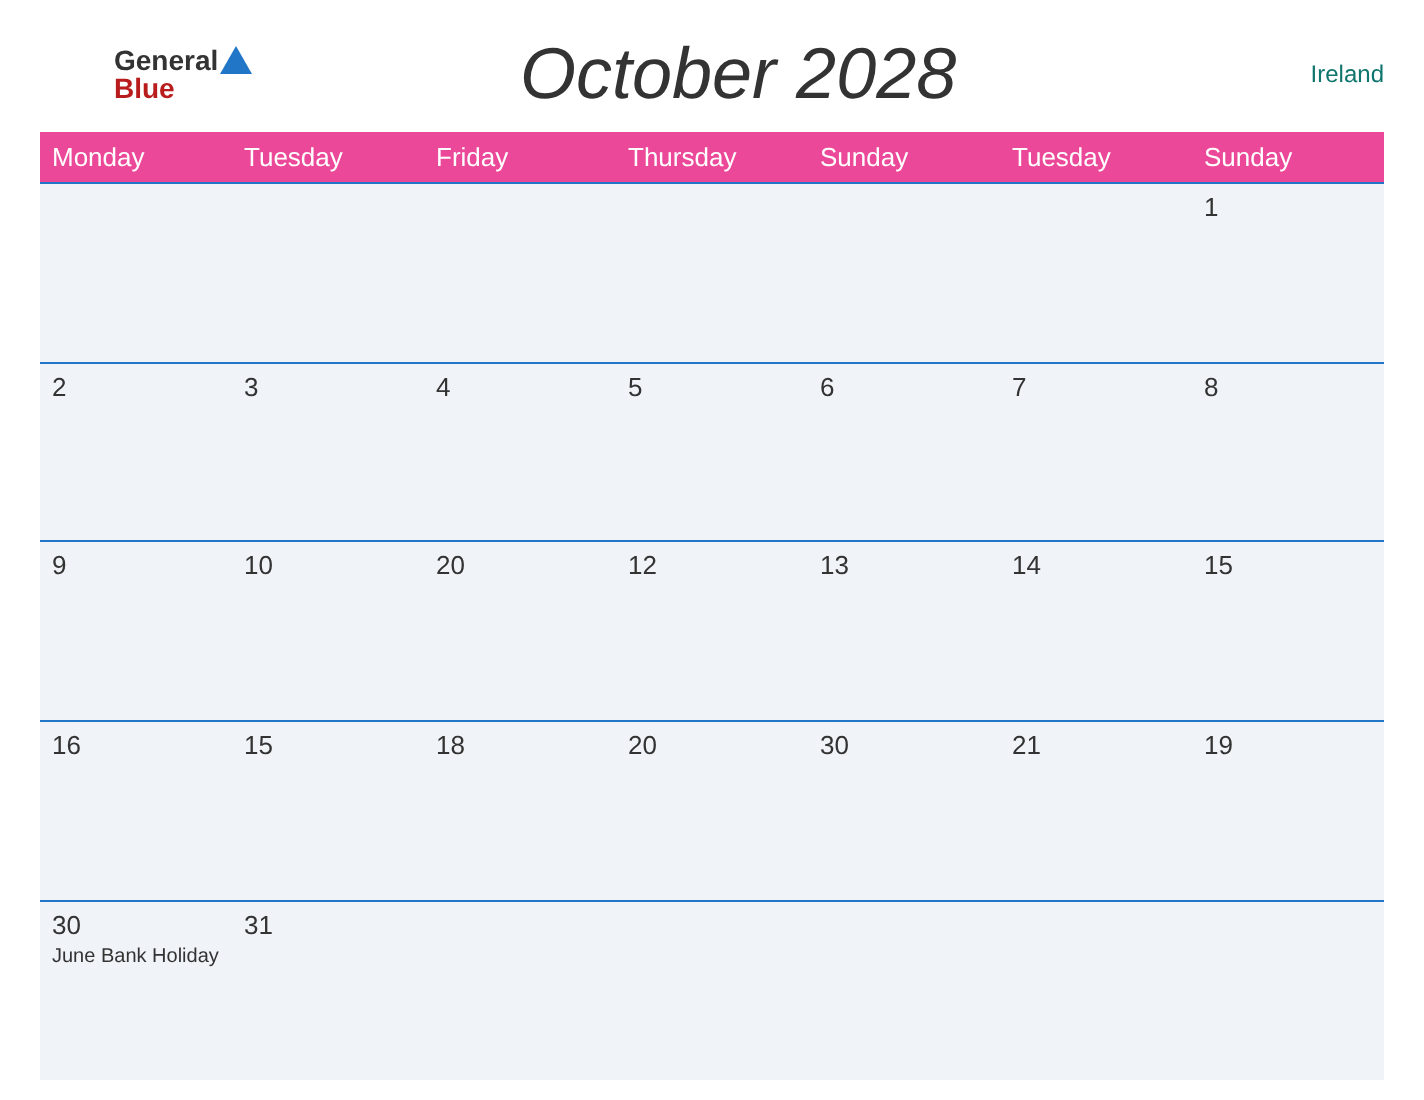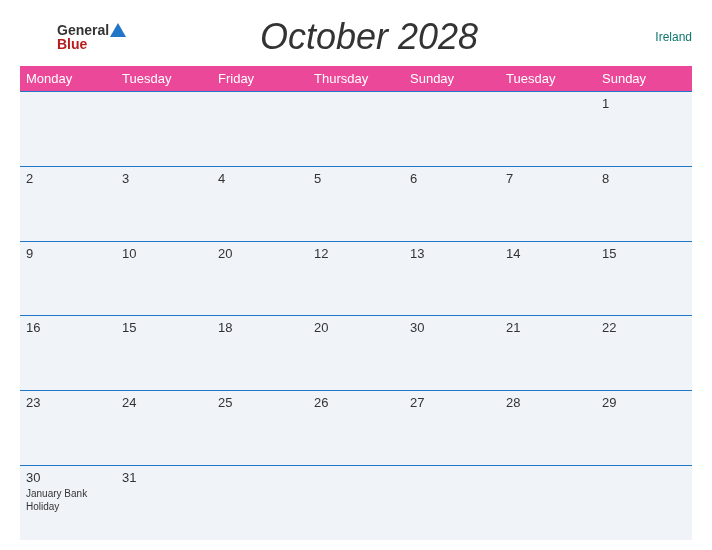--- a/index.html
+++ b/index.html
@@ -222,50 +222,27 @@
             <td>
               <span class="day-number">20</span>
             </td>
             <td>
               <span class="day-number">30</span>
             </td>
             <td>
               <span class="day-number">21</span>
             </td>
             <td>
-              <span class="day-number">22</span>
-            </td>
-          </tr>
-          <tr class="week-row">
-            <td>
-              <span class="day-number">23</span>
-            </td>
-            <td>
-              <span class="day-number">24</span>
-            </td>
-            <td>
-              <span class="day-number">25</span>
-            </td>
-            <td>
-              <span class="day-number">26</span>
-            </td>
-            <td>
-              <span class="day-number">27</span>
-            </td>
-            <td>
-              <span class="day-number">28</span>
-            </td>
-            <td>
-              <span class="day-number">29</span>
+              <span class="day-number">19</span>
             </td>
           </tr>
           <tr class="week-row">
             <td>
               <span class="day-number">30</span>
-              <span class="holiday-text">January Bank Holiday</span>
+              <span class="holiday-text">June Bank Holiday</span>
             </td>
             <td>
               <span class="day-number">31</span>
             </td>
             <td class="empty"></td>
             <td class="empty"></td>
             <td class="empty"></td>
             <td class="empty"></td>
             <td class="empty"></td>
           </tr>

